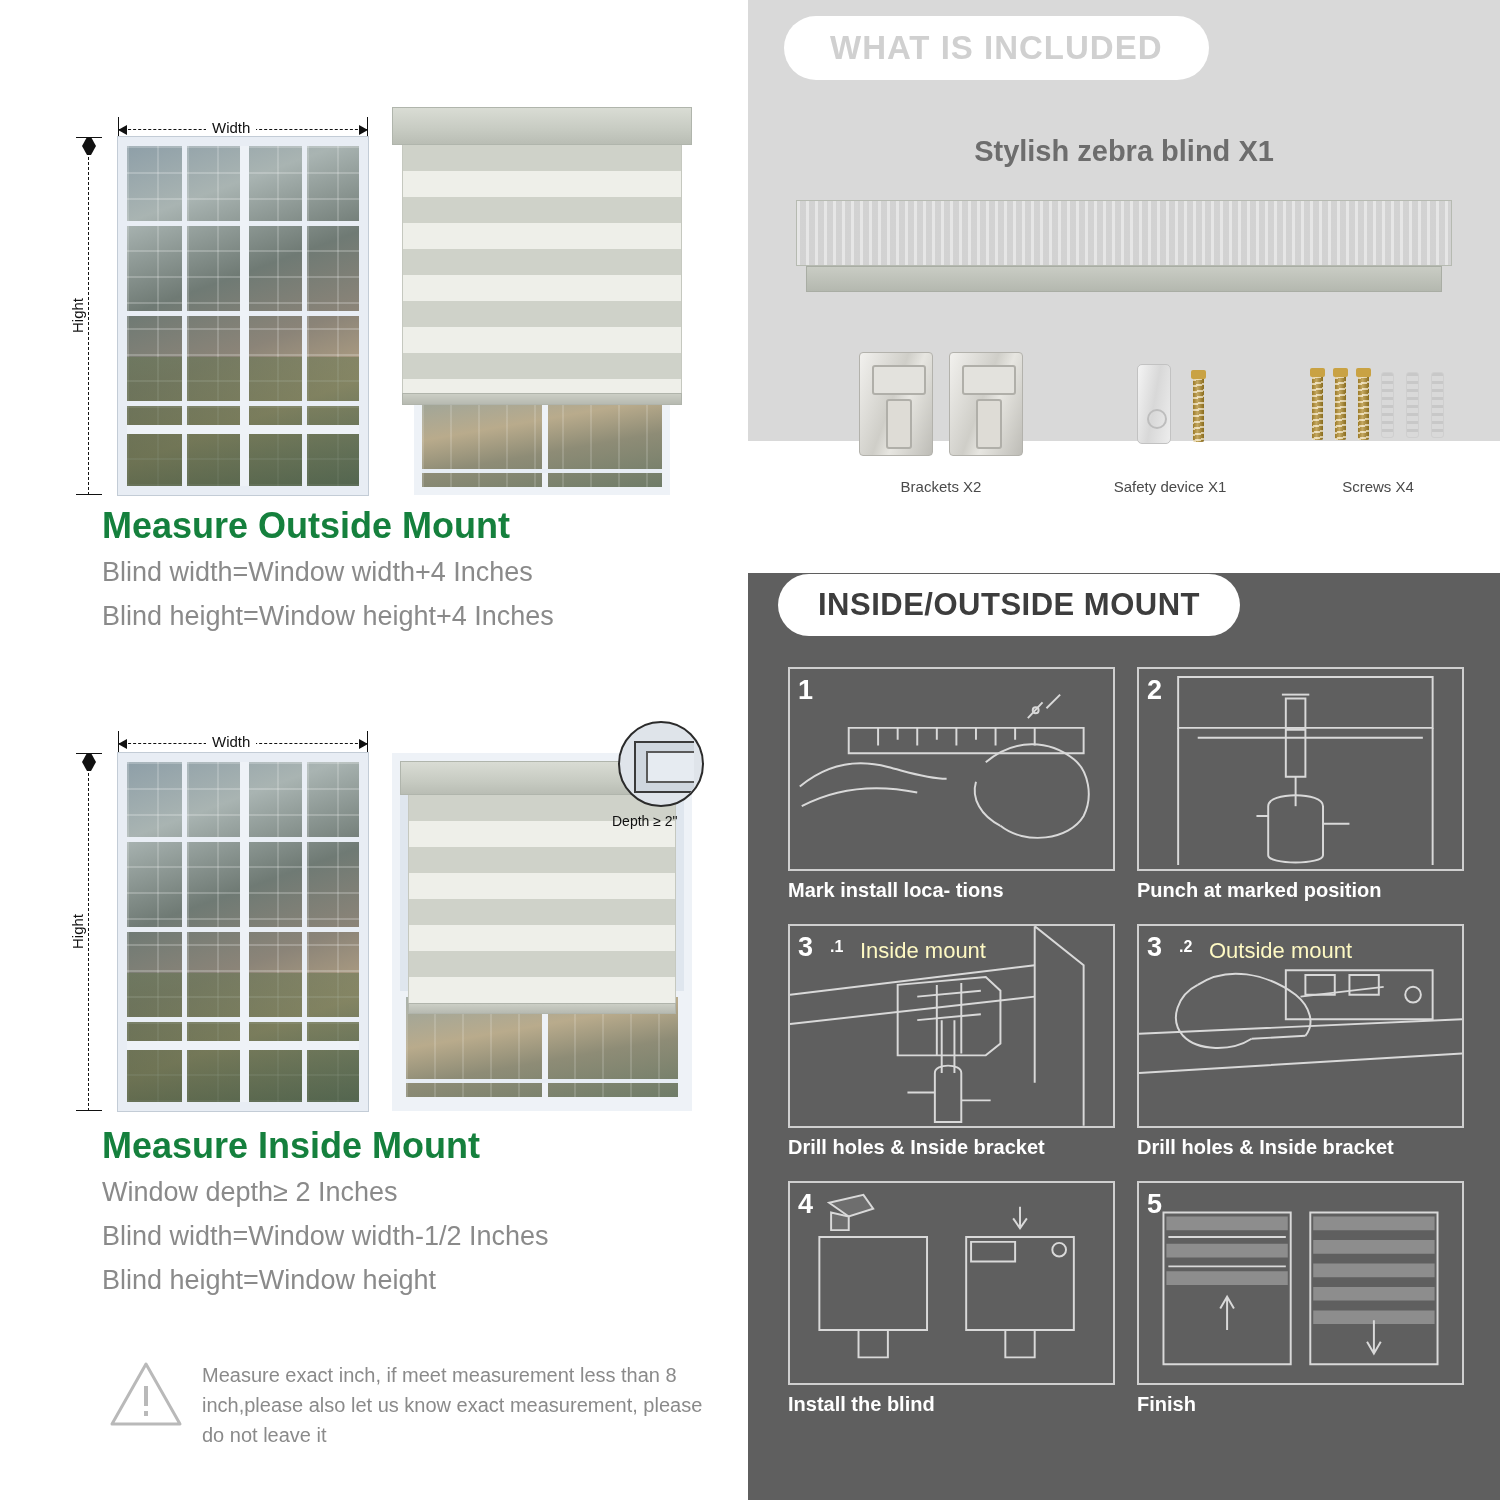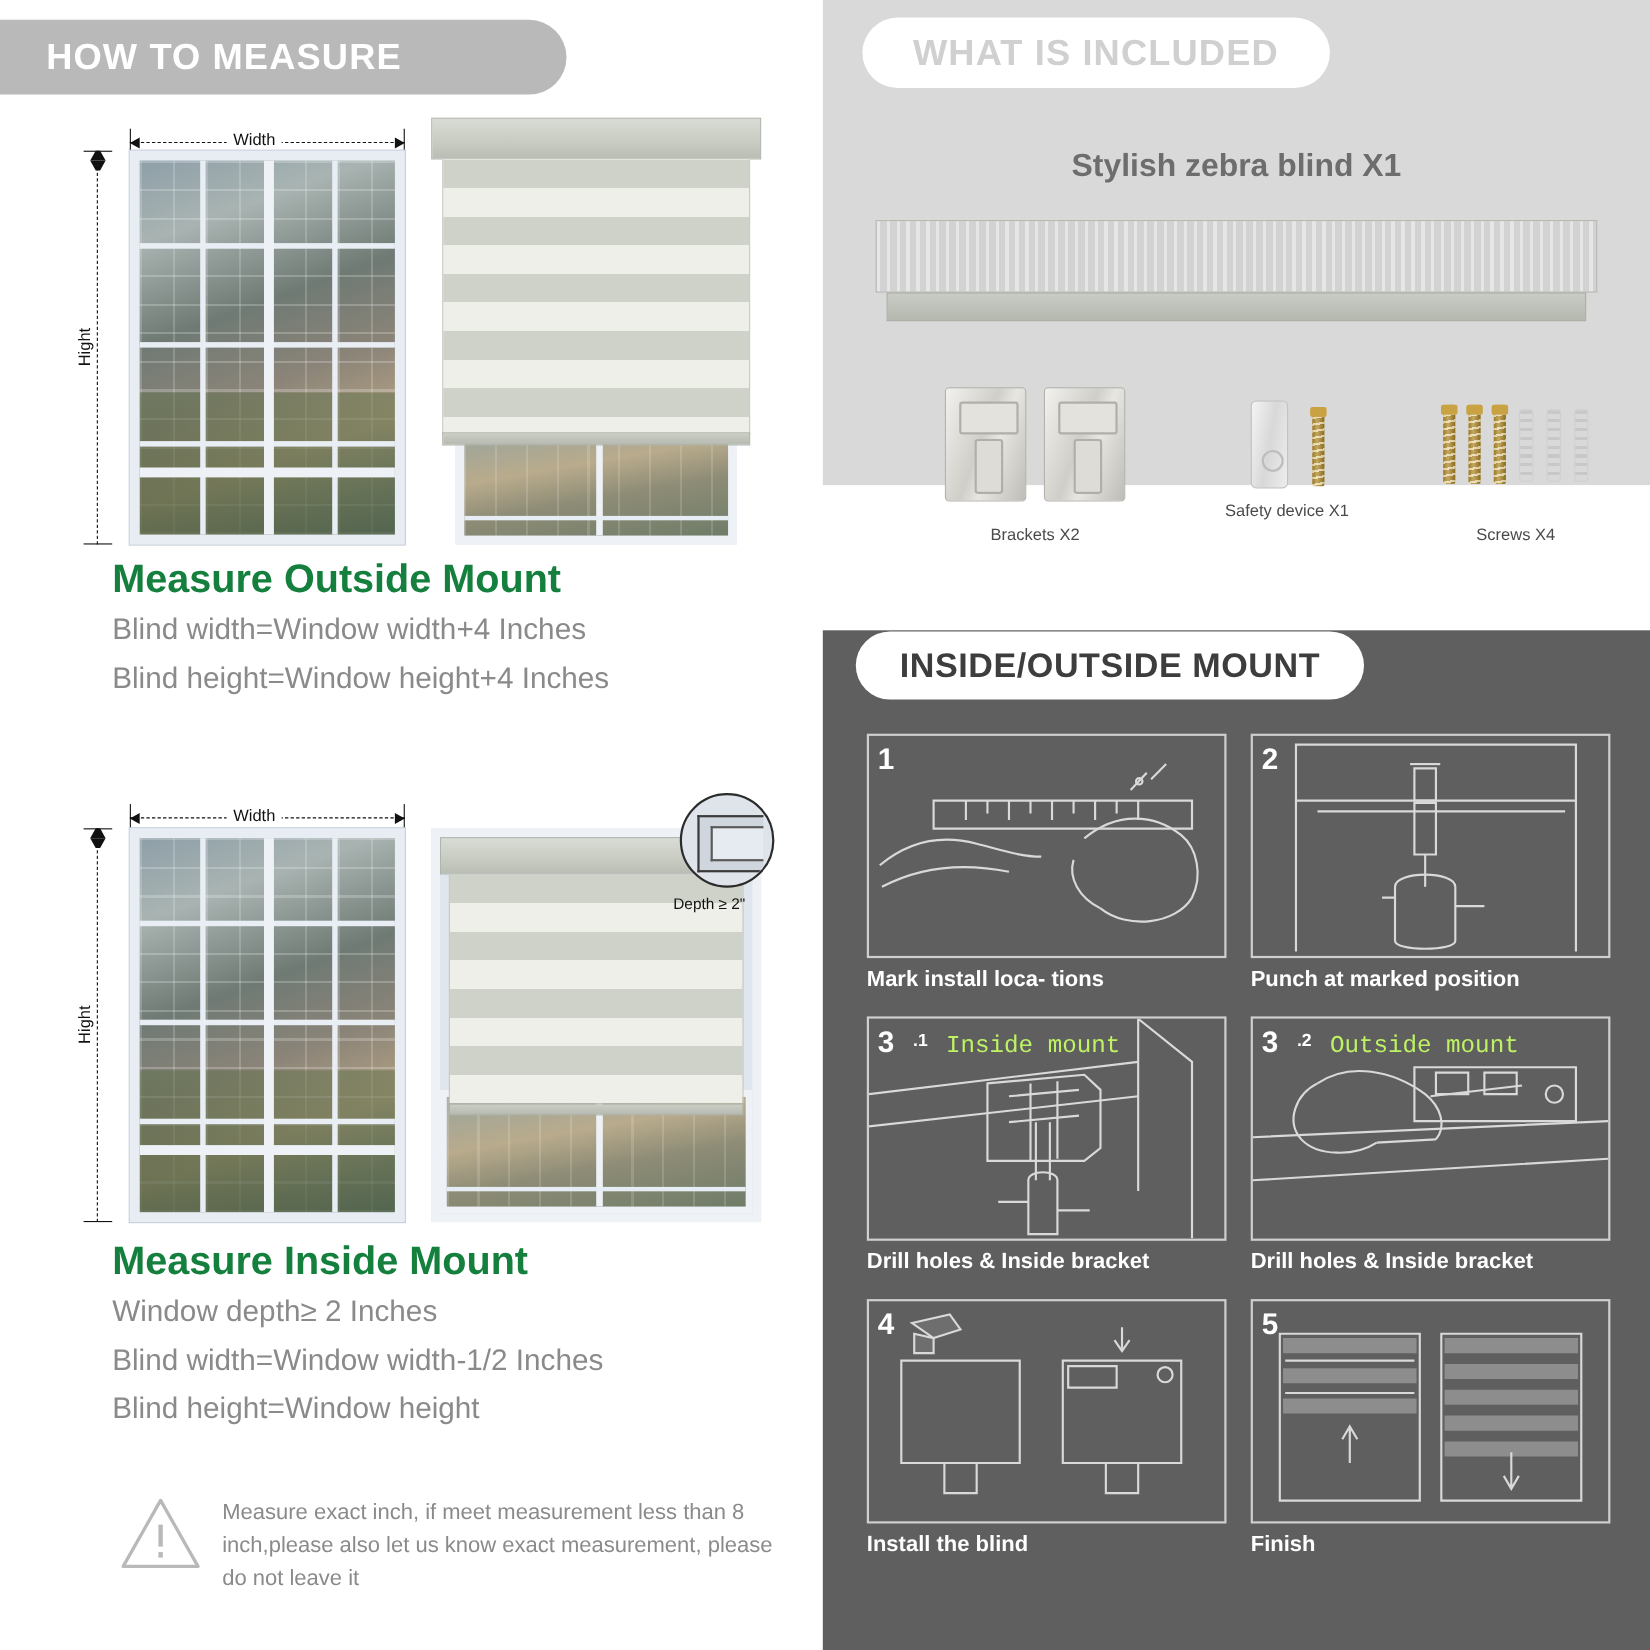--- a/index.html
+++ b/index.html
@@ -228,35 +228,32 @@
   .step { position:relative; }
   .step-img {
     position:relative; width:100%; height:204px;
     background:#5f5f5f; border:2px solid #cfcfcf;
     overflow:hidden;
   }
   .step-num {
     position:absolute; left:8px; top:6px; font-size:27px; color:#ffffff; font-weight:bold; z-index:5;
   }
   .step-inline {
-    position:absolute; left:62px; top:12px; font-size:22px; color:#bef264; z-index:5;font-family:Liberation Mono, monospace;
+    position:absolute; left:62px; top:12px; font-size:22px; color:#fef9c3; z-index:5;
   }
   .step-cap { margin-top:8px; font-size:20px; color:#ffffff; font-weight:bold; }
   .step-img svg { position:absolute; inset:0; }
 </style>
 </head>
 <body>
 
 <div class="page">
 
   <div class="left">
 
-    <div class="hdr-left">
-      <span>HOW TO MEASURE</span>
-    </div>
 
     <div class="measure-block mb1">
       <div class="diagram">
 
         <div style="position:absolute;left:98px;top:18px;width:250px;height:14px;">
           <div style="position:absolute;left:0;top:6px;width:100%;border-top:1px dashed #111;"></div>
           <div class="arrowL" style="left:0;top:2px;"></div>
           <div class="arrowR" style="right:0;top:2px;"></div>
           <div class="tick" style="left:0;top:-6px;height:26px;"></div>
           <div class="tick" style="right:0;top:-6px;height:26px;"></div>
@@ -389,21 +386,21 @@
           <div class="bracket"></div>
         </div>
         <div class="part-label" style="margin-top:22px;">Brackets X2</div>
       </div>
 
       <div class="part" style="left:322px;top:352px;width:200px;">
         <div style="display:flex;gap:22px;justify-content:center;align-items:flex-end;height:104px;">
           <div class="safety" style="margin-bottom:12px;"></div>
           <span class="screw" style="margin-bottom:14px;"></span>
         </div>
-        <div class="part-label" style="">Safety device X1</div>
+        <div class="part-label" style="margin-top:22px;">Safety device X1</div>
       </div>
 
       <div class="part" style="left:530px;top:352px;width:200px;">
         <div style="display:flex;gap:12px;justify-content:center;align-items:flex-end;height:104px;">
           <span class="screw" style="margin-bottom:16px;"></span>
           <span class="screw" style="margin-bottom:16px;"></span>
           <span class="screw" style="margin-bottom:16px;"></span>
           <span class="anchor" style="margin-bottom:18px;"></span>
           <span class="anchor" style="margin-bottom:18px;"></span>
           <span class="anchor" style="margin-bottom:18px;"></span>

